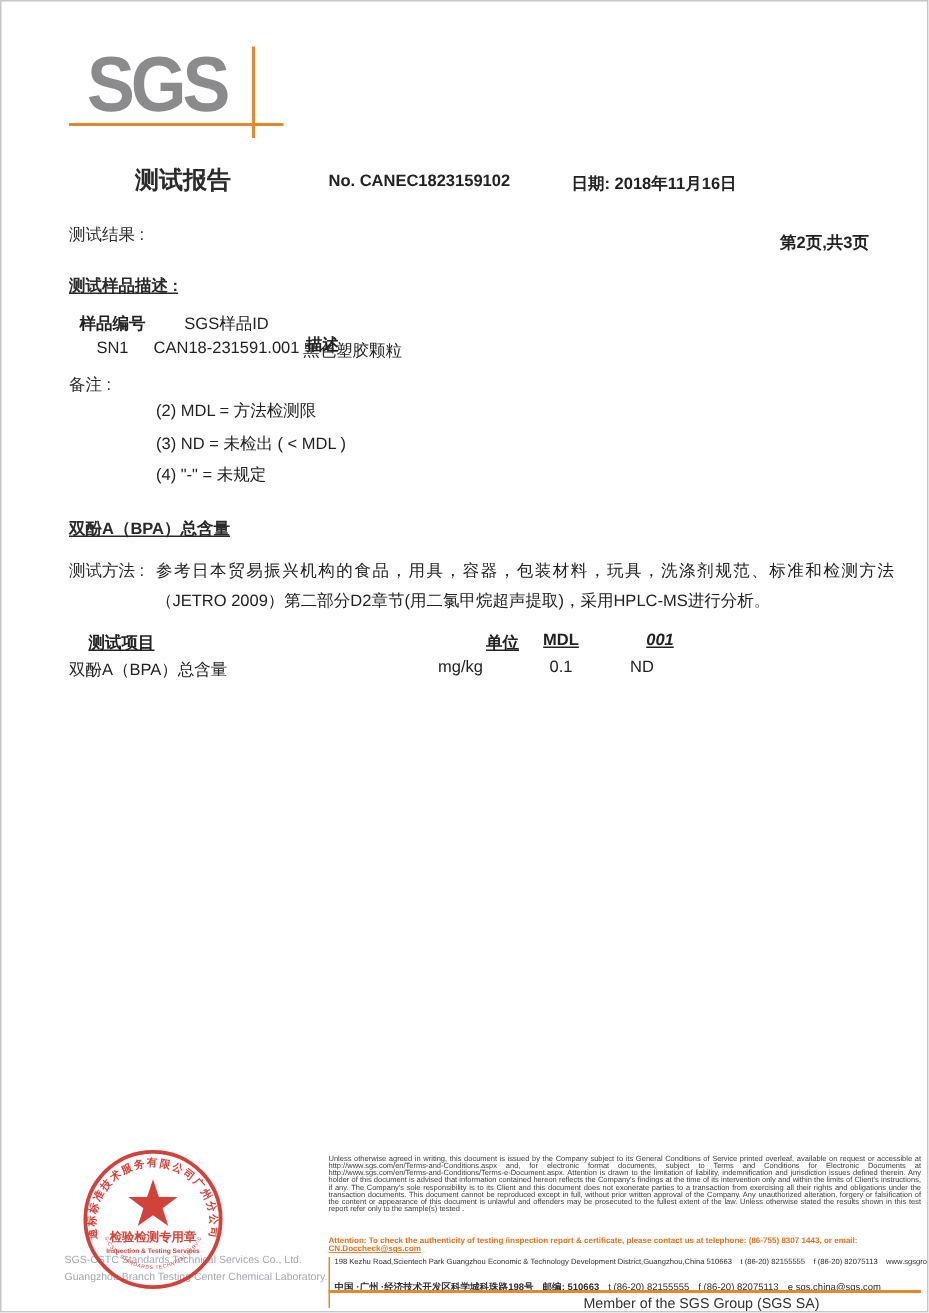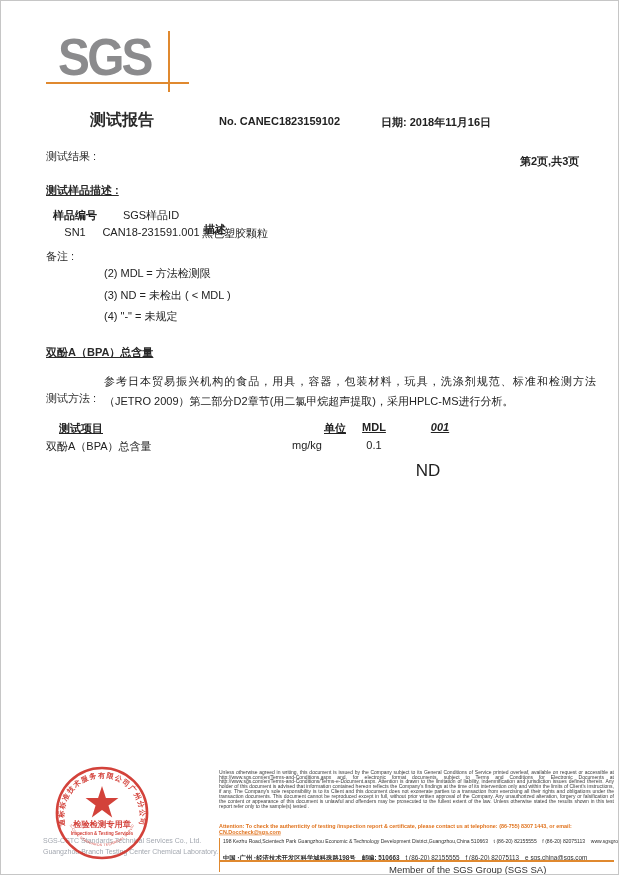--- a/index.html
+++ b/index.html
@@ -27,31 +27,31 @@
   .st-h1{position:absolute;left:43px;top:207px;width:62px;text-align:center;font-size:11px;font-weight:bold;}
   .st-h2{position:absolute;left:107px;top:207px;width:86px;text-align:center;font-size:11px;font-weight:normal;}
   .st-h3{position:absolute;left:203px;top:207px;font-size:11px;font-weight:bold;margin-top:14px;}
   .st-v1{position:absolute;left:43px;top:225px;width:62px;text-align:center;font-size:11px;}
   .st-v2{position:absolute;left:100px;top:225px;width:100px;text-align:center;font-size:11px;}
   .st-v3{position:absolute;left:201px;top:225px;font-size:11px;}
   .remarks-label{left:45px;top:248px;}
   .remarks{position:absolute;left:103px;top:265px;font-size:11px;}
   .remarks div{height:21.5px;}
   .bpa-heading{left:45px;top:344px;font-weight:bold;text-decoration:underline;}
-  .method-label{left:45px;top:372px;margin-top:18px;}
+  .method-label{left:45px;top:372px;}
   .method-text{position:absolute;left:103px;top:370px;width:492px;font-size:11px;line-height:20px;text-align:justify;}
   
   .rt-item-h{position:absolute;left:58px;top:420px;font-size:11px;font-weight:bold;text-decoration:underline;}
   .rt-unit-h{position:absolute;left:309px;top:420px;width:50px;text-align:center;font-size:11px;font-weight:bold;text-decoration:underline;}
   .rt-mdl-h{position:absolute;left:350px;top:420px;width:46px;text-align:center;font-size:11px;font-weight:bold;text-decoration:underline;}
   .rt-001-h{position:absolute;left:416px;top:420px;width:46px;text-align:center;font-size:11px;font-weight:bold;font-style:italic;text-decoration:underline;}
   .rt-item{position:absolute;left:45px;top:438px;font-size:11px;}
   .rt-unit{position:absolute;left:291px;top:438px;width:50px;text-align:left;font-size:11px;}
   .rt-mdl{position:absolute;left:350px;top:438px;width:46px;text-align:center;font-size:11px;}
-  .rt-001{position:absolute;left:404px;top:460px;width:46px;text-align:center;font-size:17px;}
+  .rt-001{position:absolute;left:404px;top:438px;width:46px;text-align:center;font-size:11px;}
   
   .company{position:absolute;left:42px;top:834px;font-size:7px;color:#a3a8b0;line-height:11px;z-index:1;white-space:nowrap;}
   .stamp{position:absolute;left:53px;top:764px;width:96px;height:96px;z-index:2;opacity:.93;}
   .disclaimer-wrap{position:absolute;left:218px;top:769px;width:395px;height:54px;overflow:visible;}
   .disclaimer-inner{
     width:632px;transform:scale(.625);transform-origin:0 0;
     font-size:8px;line-height:7.7px;text-align:justify;color:#3c3c3c;
   }
   .attention-wrap{position:absolute;left:218px;top:823px;width:395px;}
   .attention-inner{

